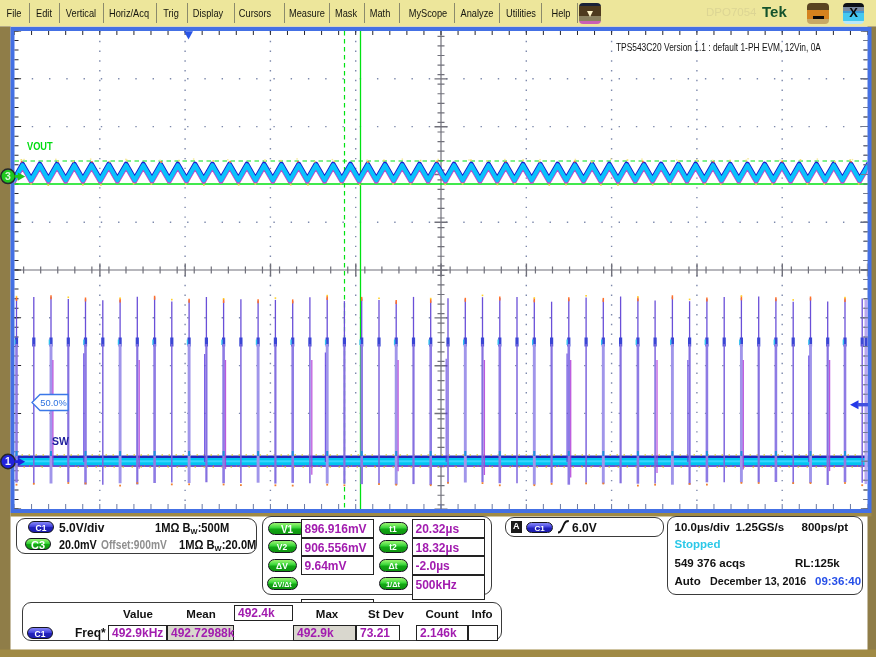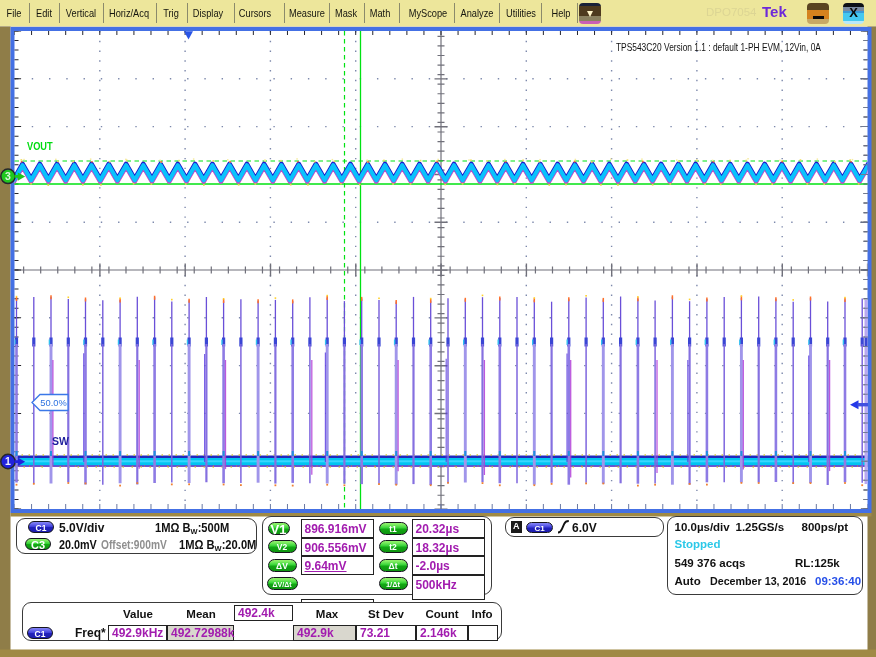--- a/index.html
+++ b/index.html
@@ -43,21 +43,21 @@
     <div style="position:absolute;left:329px;top:3px;width:1px;height:20px;background:#8B8A6B;"></div>
     <div style="position:absolute;left:364px;top:3px;width:1px;height:20px;background:#8B8A6B;"></div>
     <div style="position:absolute;left:399.3px;top:3px;width:1px;height:20px;background:#8B8A6B;"></div>
     <div style="position:absolute;left:454.1px;top:3px;width:1px;height:20px;background:#8B8A6B;"></div>
     <div style="position:absolute;left:499.4px;top:3px;width:1px;height:20px;background:#8B8A6B;"></div>
     <div style="position:absolute;left:540.6px;top:3px;width:1px;height:20px;background:#8B8A6B;"></div>
     <div style="position:absolute;left:577.2px;top:3px;width:1px;height:20px;background:#8B8A6B;"></div>
 <div style="position:absolute;left:579px;top:3px;width:22px;height:20.5px;border-radius:4px;background:linear-gradient(#1A2238 0 13%,#4E3A1E 13% 63%,#8A8060 63% 85%,#C95FB5 85% 100%);"></div>
 <div style="position:absolute;left:586.5px;top:10.5px;width:0;height:0;border-left:3.5px solid transparent;border-right:3.5px solid transparent;border-top:6.5px solid #FFF4C8;"></div>
 <span style="position:absolute;left:706px;top:6px;color:#DCD594;font-size:11.5px;">DPO7054</span>
-<span style="position:absolute;left:762px;top:3px;font-size:15px;font-weight:bold;color:#6d28d9;">Tek</span>
+<span style="position:absolute;left:762px;top:3px;font-size:15px;font-weight:bold;color:#14532d;">Tek</span>
 <div style="position:absolute;left:807px;top:2.5px;width:22px;height:21px;border-radius:4px;background:linear-gradient(#5A4420 0 32%,#D4821E 32% 78%,#C8A864 78% 100%);"></div>
 <div style="position:absolute;left:813px;top:15.5px;width:11px;height:3px;background:#0a0a0a;"></div>
 <div style="position:absolute;left:843px;top:2.5px;width:21px;height:21px;border-radius:4px;background:linear-gradient(#0E1116 0 20%,#7A8AA0 20% 36%,#3A9AD8 36% 50%,#45C8F0 50% 88%,#B8E8F8 88% 100%);"></div>
 <div style="position:absolute;left:843px;top:3px;width:21px;height:21px;text-align:center;font-weight:bold;font-size:13px;line-height:20px;color:#0a0a0a;">X</div>
 <div style="position:absolute;left:0;top:25.7px;width:876px;height:0.8px;background:#b3ac80;"></div>
 </div>
 
 <svg class="abs" style="left:0;top:0;" width="876" height="657" viewBox="0 0 876 657">
 <defs>
       <clipPath id="dclip">
@@ -537,31 +537,31 @@
 <div class="box" style="left:15.5px;top:517.5px;width:241px;height:36.5px;"></div>
 <div class="pill pblue" style="left:28px;top:520.5px;width:26px;height:12px;font-size:8.5px;line-height:12px;">C1</div>
 <span class="abs b12" style="left:59px;top:520.5px;">5.0V/div</span>
 <span class="abs b12" style="left:155px;top:520.5px;transform:scaleX(0.93);transform-origin:left;">1MΩ <span style="font-size:12px">B</span><span style="font-size:8px;vertical-align:-2px;">W</span>:500M</span>
 <div class="pill pgreen" style="left:25px;top:538px;width:26px;height:12px;font-size:11px;line-height:12px;">C3</div>
 <span class="abs b12" style="left:59px;top:538px;transform:scaleX(0.9);transform-origin:left;">20.0mV</span>
 <span class="abs b12" style="left:101px;top:538px;color:#8F8F8F;transform:scaleX(0.85);transform-origin:left;">Offset:900mV</span>
 <span class="abs b12" style="left:179px;top:538px;transform:scaleX(0.93);transform-origin:left;">1MΩ <span style="font-size:12px">B</span><span style="font-size:8px;vertical-align:-2px;">W</span>:20.0M</span>
 
 <div class="box" style="left:262px;top:516px;width:230px;height:79px;"></div>
-<div class="pill pgreen" style="left:267.5px;top:521.8px;width:22px;height:13px;font-size:13px;line-height:13px;">V1</div>
+<div class="pill pgreen" style="left:267.5px;top:521.8px;width:39px;height:13px;font-size:10px;line-height:13px;">V1</div>
 <div class="pill pgreen" style="left:267.5px;top:540.2px;width:29px;height:13px;font-size:8.5px;line-height:13px;">V2</div>
 <div class="pill pgreen" style="left:267.5px;top:558.7px;width:29px;height:13px;font-size:8.5px;line-height:13px;">ΔV</div>
 <div class="pill pgreen" style="left:266.5px;top:577.1px;width:31px;height:13px;font-size:7px;line-height:13px;">ΔV/Δt</div>
 <div class="pill pgreen" style="left:378.5px;top:521.8px;width:29px;height:13px;font-size:8.5px;line-height:13px;">t1</div>
 <div class="pill pgreen" style="left:378.5px;top:540.2px;width:29px;height:13px;font-size:8.5px;line-height:13px;">t2</div>
 <div class="pill pgreen" style="left:378.5px;top:558.7px;width:29px;height:13px;font-size:8.5px;line-height:13px;">Δt</div>
 <div class="pill pgreen" style="left:378.5px;top:577.1px;width:29px;height:13px;font-size:7.5px;line-height:13px;">1/Δt</div>
 <div class="cell" style="left:300.5px;top:519px;width:73px;height:18.5px;line-height:18.5px;">896.916mV</div>
 <div class="cell" style="left:300.5px;top:537.5px;width:73px;height:18.5px;line-height:18.5px;">906.556mV</div>
-<div class="cell" style="left:300.5px;top:556px;width:73px;height:18.5px;line-height:18.5px;text-decoration:underline;">9.64mV</div>
+<div class="cell" style="left:300.5px;top:556px;width:73px;height:18.5px;line-height:18.5px;">9.64mV</div>
 <div class="cell" style="left:300.5px;top:574.5px;width:73px;height:18.5px;line-height:18.5px;margin-top:24px;">-4.82kV/s</div>
 <div class="cell" style="left:411.5px;top:519px;width:73px;height:18.5px;line-height:18.5px;">20.32µs</div>
 <div class="cell" style="left:411.5px;top:537.5px;width:73px;height:18.5px;line-height:18.5px;">18.32µs</div>
 <div class="cell" style="left:411.5px;top:556px;width:73px;height:18.5px;line-height:18.5px;">-2.0µs</div>
 <div class="cell" style="left:411.5px;top:574.5px;width:73px;height:25px;line-height:18.5px;">500kHz</div>
 
 <div class="box" style="left:505px;top:517px;width:159px;height:19.5px;"></div>
 <div class="abs" style="left:510.5px;top:521px;width:11.5px;height:11.5px;background:#1a1a1a;color:#fff;font-weight:bold;font-size:9px;text-align:center;line-height:11.5px;">A</div>
 <div class="pill pblue" style="left:526px;top:521.5px;width:27px;height:11px;font-size:8px;line-height:11px;">C1</div>
 <svg class="abs" style="left:557px;top:519.5px;" width="13" height="14" viewBox="0 0 13 14">
@@ -587,15 +587,15 @@
 <span class="abs b11" style="left:327px;top:608px;transform:translateX(-50%);">Max</span>
 <span class="abs b11" style="left:386px;top:608px;transform:translateX(-50%);">St Dev</span>
 <span class="abs b11" style="left:442px;top:608px;transform:translateX(-50%);">Count</span>
 <span class="abs b11" style="left:482px;top:608px;transform:translateX(-50%);">Info</span>
 <div class="pill pblue" style="left:27px;top:627px;width:26px;height:12px;font-size:8.5px;line-height:12px;">C1</div>
 <span class="abs b12" style="left:75px;top:626px;">Freq*</span>
 <div class="cell" style="left:108px;top:625px;width:59px;height:15.5px;line-height:14px;">492.9kHz</div>
 <div class="cell" style="left:167px;top:625px;width:67px;height:15.5px;line-height:14px;background:#D9D7CE;">492.72988k</div>
 <div class="cell" style="left:234px;top:605px;width:59px;height:15.5px;line-height:14px;">492.4k</div>
 <div class="cell" style="left:293px;top:625px;width:63px;height:15.5px;line-height:14px;background:#D9D7CE;">492.9k</div>
-<div class="cell" style="left:356px;top:625px;width:60px;height:15.5px;line-height:14px;">73.21</div>
+<div class="cell" style="left:356px;top:625px;width:44px;height:15.5px;line-height:14px;">73.21</div>
 <div class="cell" style="left:416px;top:625px;width:52px;height:15.5px;line-height:14px;">2.146k</div>
 <div class="cell" style="left:468px;top:625px;width:30px;height:15.5px;line-height:14px;"></div>
 
 </body></html>

